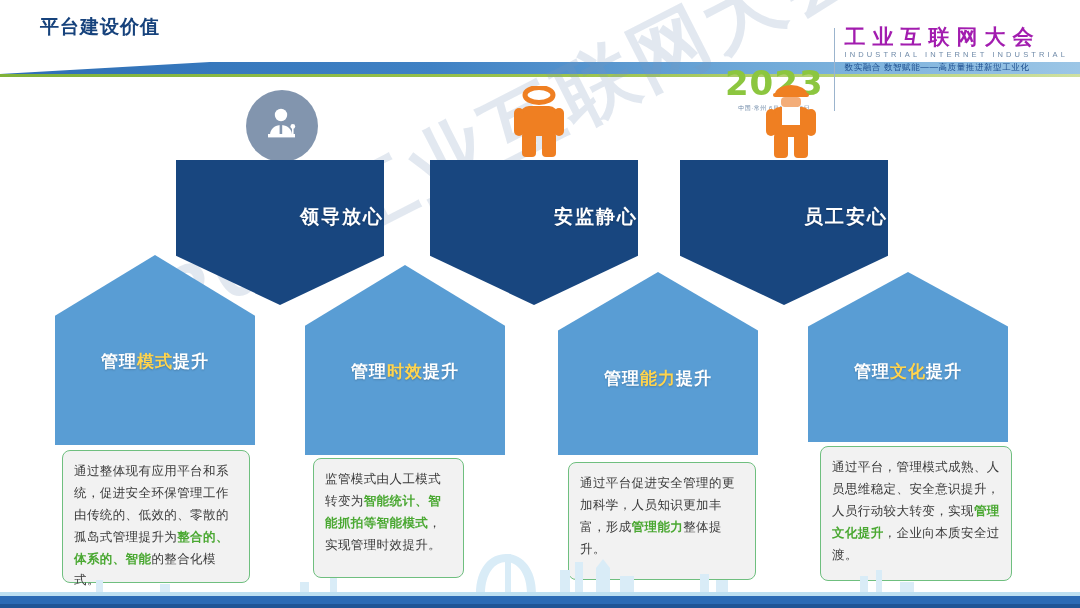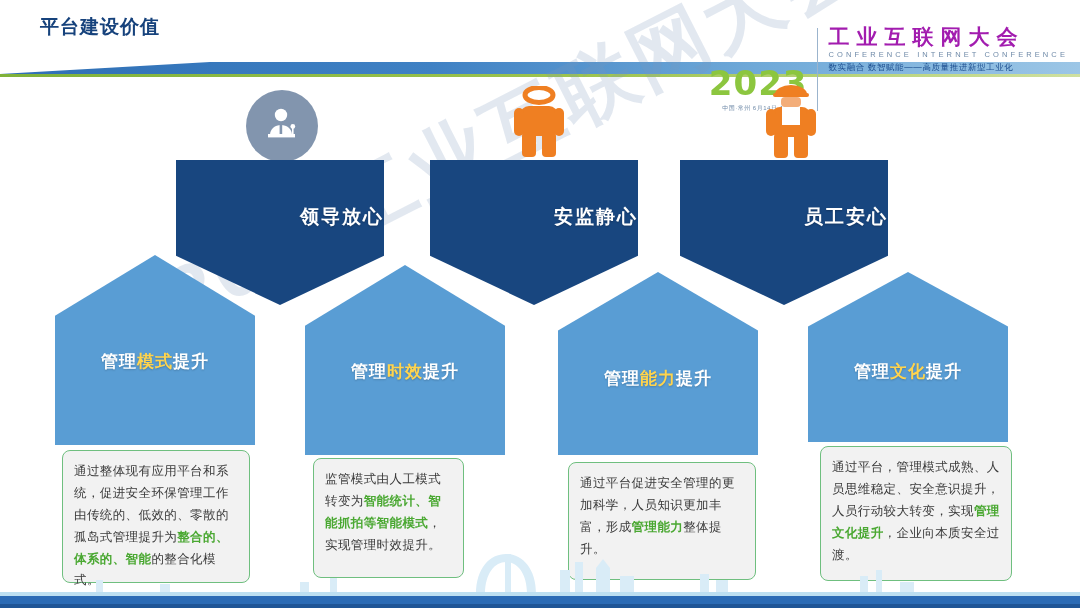--- a/index.html
+++ b/index.html
@@ -111,21 +111,21 @@
     </div>
 
   <div class="logo">
     <div class="logo-year">
       <div class="yr">2023</div>
       <div class="loc">中国·常州  6月14日-16日</div>
     </div>
     <div class="logo-sep"></div>
     <div class="logo-cn">
       <div class="big">工业互联网大会</div>
-      <div class="en">CONFERENCE INTERNET CONFERENCE</div>
+      <div class="en">INDUSTRIAL INTERNET INDUSTRIAL</div>
       <div class="sub">数实融合  数智赋能——高质量推进新型工业化</div>
     </div>
   </div>
 
   <div class="watermark">2023工业互联网大会</div>
 
   <div class="icon-wrap" style="left:246px;top:90px;">
     <div class="circle-icon">
       <svg width="46" height="46" viewBox="0 0 46 46" aria-hidden="true">
         <circle cx="22" cy="12" r="6.2" fill="#fff"></circle>

